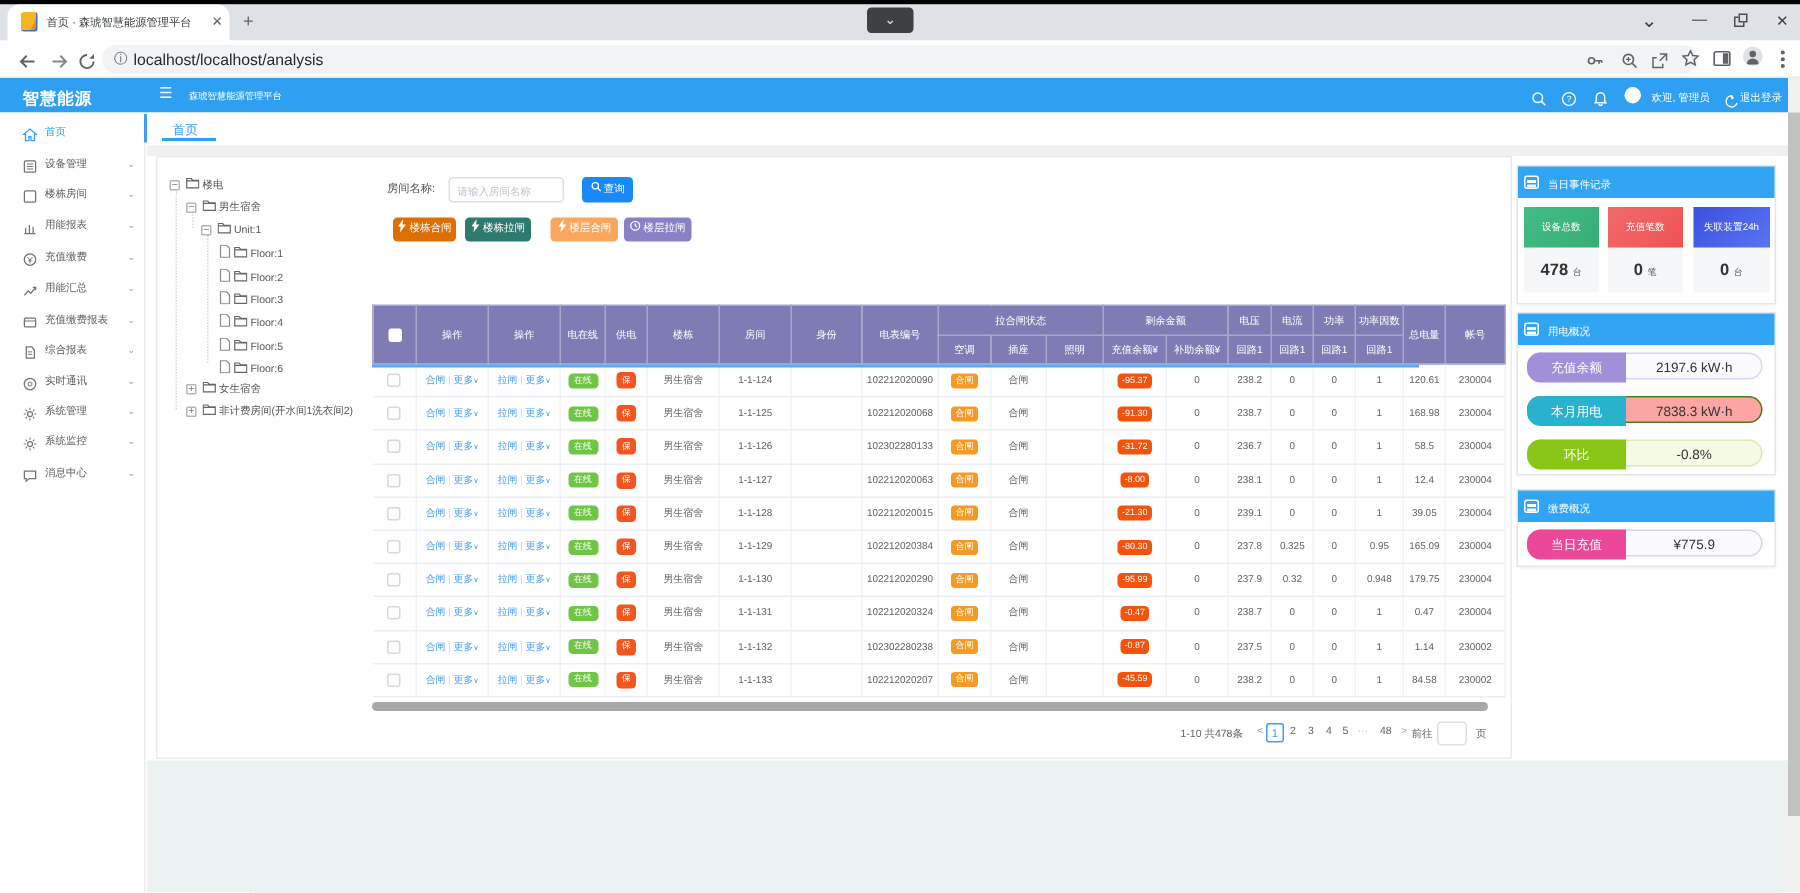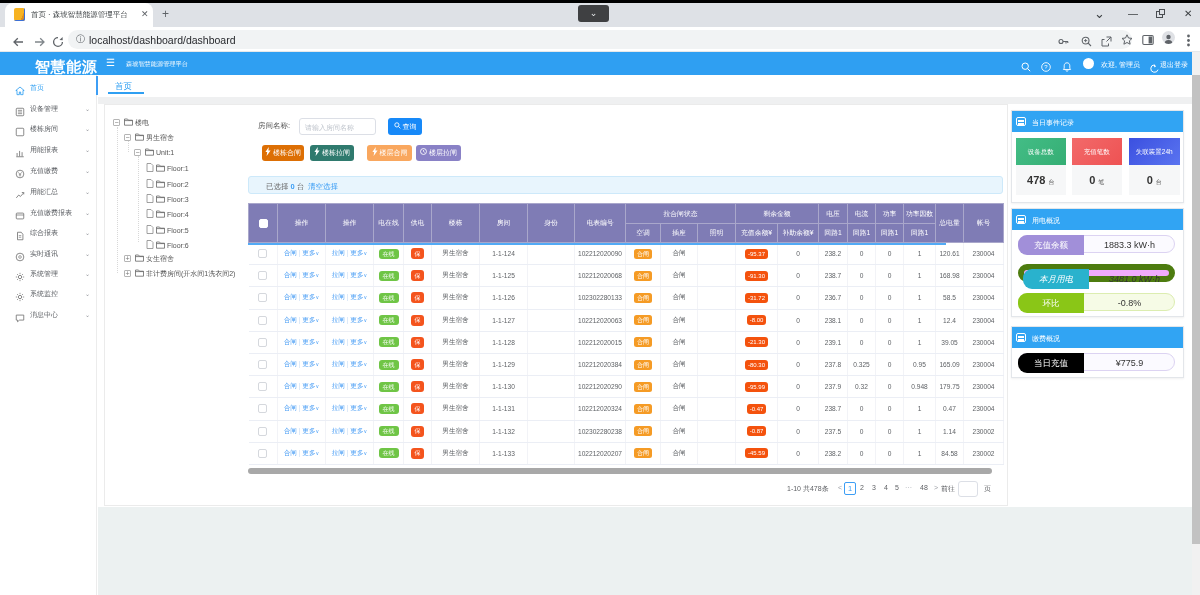--- a/index.html
+++ b/index.html
@@ -17,21 +17,21 @@
 #darkbox{left:578px;top:5px;width:31px;height:17px;background:#3f4042;border-radius:3px;color:#e8eaed;text-align:center;font-size:9px;line-height:16px;}
 .winctl{top:8px;font-size:10px;color:#3c4043;}
 
 #toolbar{left:0;top:27px;width:1200px;height:25px;background:#fff;border-bottom:1px solid #e6e8ea;}
 .tbico{top:31px;color:#5f6368;}
 #urlpill{left:68px;top:30px;width:1064px;height:19px;background:#f1f3f4;border-radius:10px;}
 #urltext{left:89px;top:34px;font-size:10.5px;color:#27292d;}
 #urltext span{color:#27292d;}
 
 #appheader{left:0;top:52px;width:1192px;height:23px;background:#2f9ff2;}
-#brand{left:15px;top:58px;font-size:15px;font-weight:bold;color:#fff;letter-spacing:.6px;margin-left:20px;}
+#brand{left:15px;top:58px;font-size:11px;font-weight:bold;color:#fff;letter-spacing:.6px;}
 #apptitle{left:126px;top:60px;font-size:6.2px;color:#fff;}
 #welcome{left:1101px;top:60px;font-size:7px;color:#fff;}
 #logouttext{left:1160px;top:60px;font-size:7px;color:#fff;}
 
 #sidebar{left:0;top:75px;width:97px;height:520px;background:#fff;border-right:1px solid #ececec;}
 .mi{left:0;width:96px;height:21px;}
 .mi .txt{position:absolute;left:30px;top:6px;font-size:7px;color:#595c61;}
 .mi .ico{position:absolute;left:15px;top:5px;width:10px;height:10px;color:#737373;}
 .mi .chv{position:absolute;left:85px;top:7px;font-size:6px;color:#909399;}
 #sbscroll{left:95.5px;top:76px;width:2px;height:19px;background:#3d9ef5;}
@@ -117,21 +117,21 @@
       </svg></div>
 <div class="a" style="left:34px;top:34px;"><svg width="12" height="12" viewBox="0 0 12 12">
         <path d="M1 6h9M6.2 2.2L10 6l-3.8 3.8" stroke="#80868b" stroke-width="1.3" fill="none"></path>
       </svg></div>
 <div class="a" style="left:52px;top:34px;"><svg width="12" height="12" viewBox="0 0 12 12">
         <path d="M10.4 6A4.4 4.4 0 116 1.6" fill="none" stroke="#5f6368" stroke-width="1.3"></path>
         <path d="M10.6 1l.1 3.2-3.2-.1z" fill="#5f6368"></path>
       </svg></div>
 <div class="a" id="urlpill"></div>
 <div class="a tbico" style="left:76px;font-size:9px;top:33px;">ⓘ</div>
-<div class="a" id="urltext">localhost<span>/dashboard/dashboard</span></div>
+<div class="a" id="urltext">localhost<span>/localhost/analysis</span></div>
 <div class="a tbico" style="left:1058px;top:33px;"><svg width="11" height="11" viewBox="0 0 11 11">
         <circle cx="3" cy="5.5" r="2" fill="none" stroke="#5f6368" stroke-width="1.1"></circle>
         <path d="M5 5.5h5M8 5.5v2M9.8 5.5v1.4" stroke="#5f6368" stroke-width="1.1"></path>
       </svg></div>
 <div class="a tbico" style="left:1081px;top:33px;"><svg width="11" height="11" viewBox="0 0 11 11">
         <circle cx="4.6" cy="4.6" r="3.4" fill="none" stroke="#5f6368" stroke-width="1.1"></circle>
         <path d="M7.2 7.2l2.8 2.8" stroke="#5f6368" stroke-width="1.1"></path>
         <path d="M3 4.6h3.2M4.6 3v3.2" stroke="#5f6368" stroke-width=".9"></path>
       </svg></div>
 <div class="a tbico" style="left:1101px;top:33px;"><svg width="11" height="11" viewBox="0 0 11 11">
@@ -346,24 +346,20 @@
         <path d="M3.8 0L.4 5h1.8L1.6 9 5.6 3.6H3.4z" fill="#fff"></path>
       </svg> 楼栋拉闸</div>
 <div class="a btn" style="left:367px;width:45px;background:#f9a75e;"><svg width="6" height="9" viewBox="0 0 6 9" style="vertical-align:-1px;">
         <path d="M3.8 0L.4 5h1.8L1.6 9 5.6 3.6H3.4z" fill="#fff"></path>
       </svg> 楼层合闸</div>
 <div class="a btn" style="left:416px;width:45px;background:#8981c6;"><svg width="7" height="7" viewBox="0 0 8 8" style="vertical-align:0;">
         <circle cx="4" cy="4" r="3.4" fill="none" stroke="#fff" stroke-width="1"></circle>
         <path d="M4 2.2V4l1.4 1" fill="none" stroke="#fff" stroke-width=".9"></path>
       </svg> 楼层拉闸</div>
 
-<div class="a" id="infobar">
-      <span class="t1">已选择 <b style="color:#3d9ef5;">0</b> 台</span>
-      <span class="t2">清空选择</span>
-    </div>
 
 <table class="a" id="tbl">
       <colgroup>
         <col style="width:29px">
         <col style="width:48px">
         <col style="width:48px">
         <col style="width:30px">
         <col style="width:28px">
         <col style="width:48px">
         <col style="width:48px">
@@ -669,37 +665,37 @@
         <div class="vl">0 <span>台</span></div>
       </div>
     </div>
 <div class="a card" style="left:1011px;top:208px;width:173px;height:109px;">
       <div class="chead">
         <span class="ic"></span>
         <span class="t">用电概况</span>
       </div>
       <div class="prow" style="top:26px;border:1px solid #dcd3f2;background:#fbfaff;">
         <span class="pill" style="background:#a18fd9;">充值余额</span>
-        <span class="val">1883.3 kW·h</span>
-      </div>
-      <div class="prow" style="top:55px;border:6px solid #4d7c0f;background:#f0abfc;font-style:italic;">
+        <span class="val">2197.6 kW·h</span>
+      </div>
+      <div class="prow" style="top:55px;border:1px solid #4d7c0f;background:#fca5a5;">
         <span class="pill" style="background:#29b2cd;">本月用电</span>
-        <span class="val">3481.0 kW·h</span>
+        <span class="val">7838.3 kW·h</span>
       </div>
       <div class="prow" style="top:84px;border:1px solid #dcedb0;background:#f6fbe6;">
         <span class="pill" style="background:#8ac617;">环比</span>
         <span class="val">-0.8%</span>
       </div>
     </div>
 <div class="a card" style="left:1011px;top:326px;width:173px;height:52px;">
       <div class="chead">
         <span class="ic"></span>
         <span class="t">缴费概况</span>
       </div>
       <div class="prow" style="top:26px;border:1px solid #dcd3f2;background:#fbfaff;">
-        <span class="pill" style="background:#000000;">当日充值</span>
+        <span class="pill" style="background:#ec4899;">当日充值</span>
         <span class="val">¥775.9</span>
       </div>
     </div>
 
 <div class="a" id="vtrack"></div>
 <div class="a" id="vthumb"></div>
 </div>
 
 </body></html>

